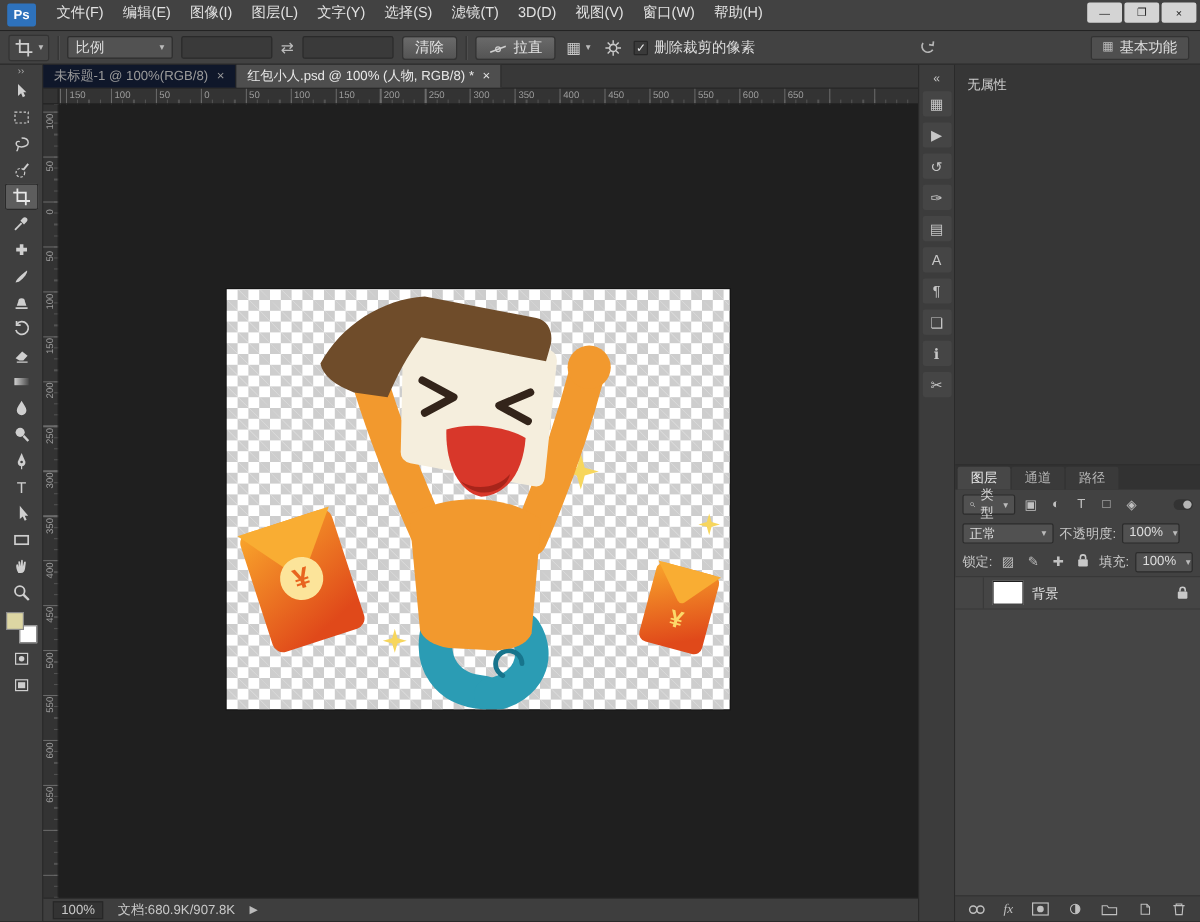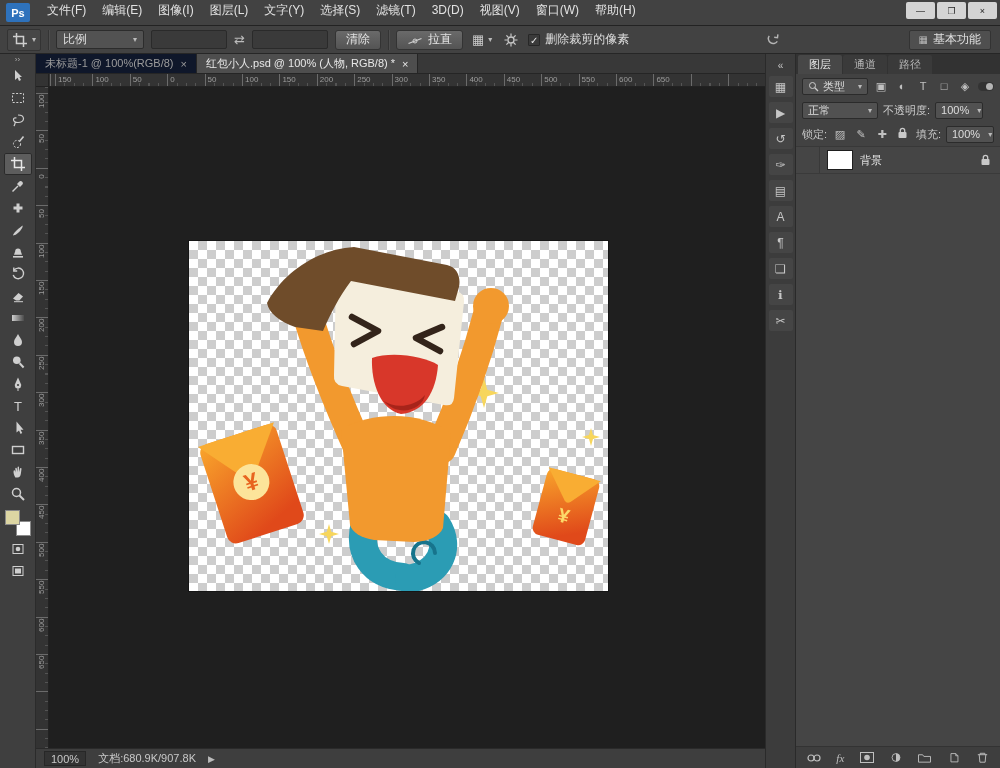--- a/index.html
+++ b/index.html
@@ -418,30 +418,33 @@
       <div class="strip-icon">✑</div>
       <div class="strip-icon">▤</div>
       <div class="strip-icon">A</div>
       <div class="strip-icon">¶</div>
       <div class="strip-icon">❏</div>
       <div class="strip-icon">ℹ</div>
       <div class="strip-icon">✂</div>
     </div>
 
     <div class="rightpanels">
+      <div class="props-body">
+        <span>无属性</span>
+      </div>
 
       <div class="layers-panel">
         <div class="panel-tabs">
           <div class="panel-tab active">图层</div>
           <div class="panel-tab">通道</div>
           <div class="panel-tab">路径</div>
         </div>
 
         <div class="l-row">
-          <div class="mini-dd" style="width:66px">
+          <div class="mini-dd" style="width:44px">
             <svg width="11" height="11" viewBox="0 0 11 11">
                 <circle cx="4.5" cy="4.5" r="3" fill="none" stroke="#ccc"></circle>
                 <path d="M6.8 6.8L10 10" stroke="#ccc" stroke-width="1.3"></path>
               </svg>
             <span>类型</span>
             <span class="dd-arrow">▾</span>
           </div>
           <span class="f-ico">▣</span>
           <span class="f-ico">◐</span>
           <span class="f-ico">T</span>

